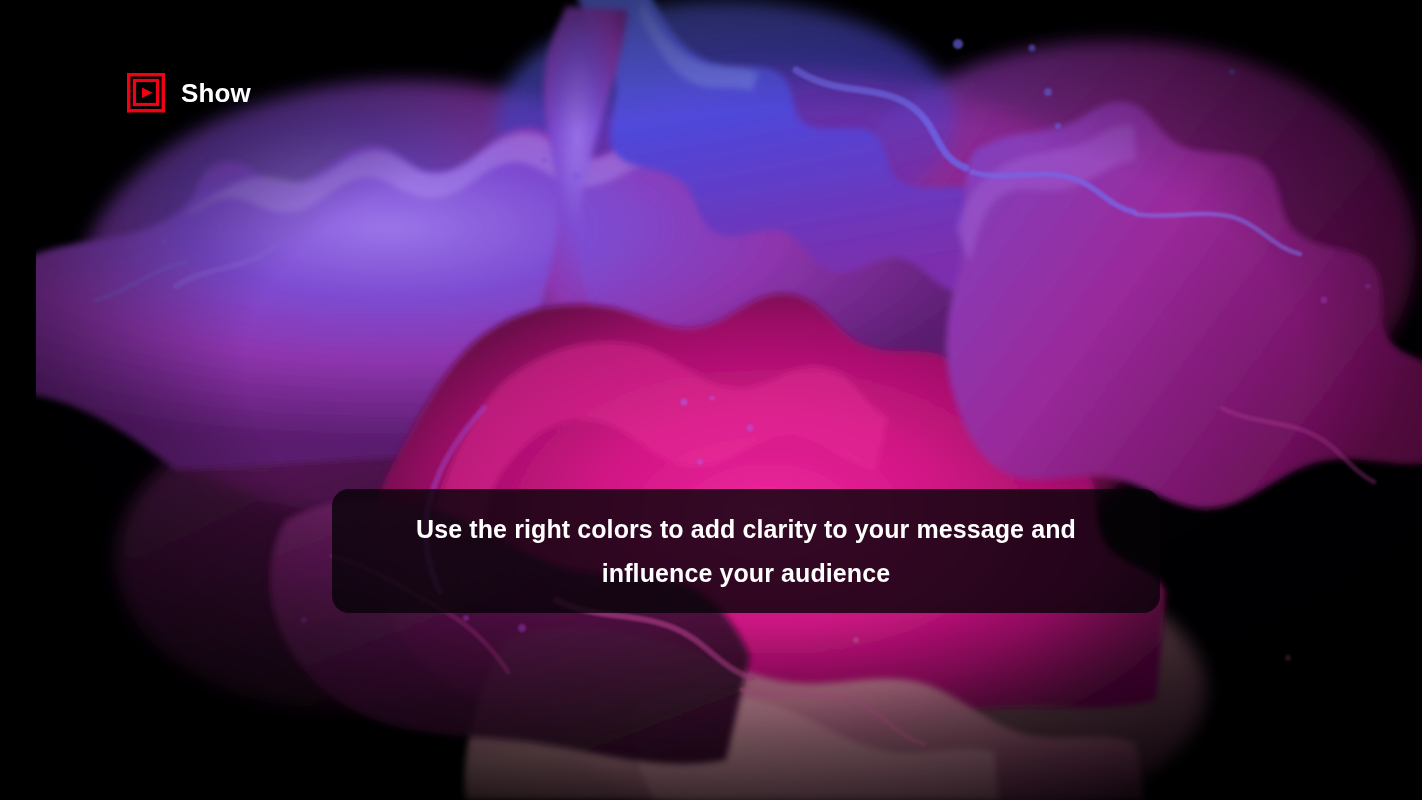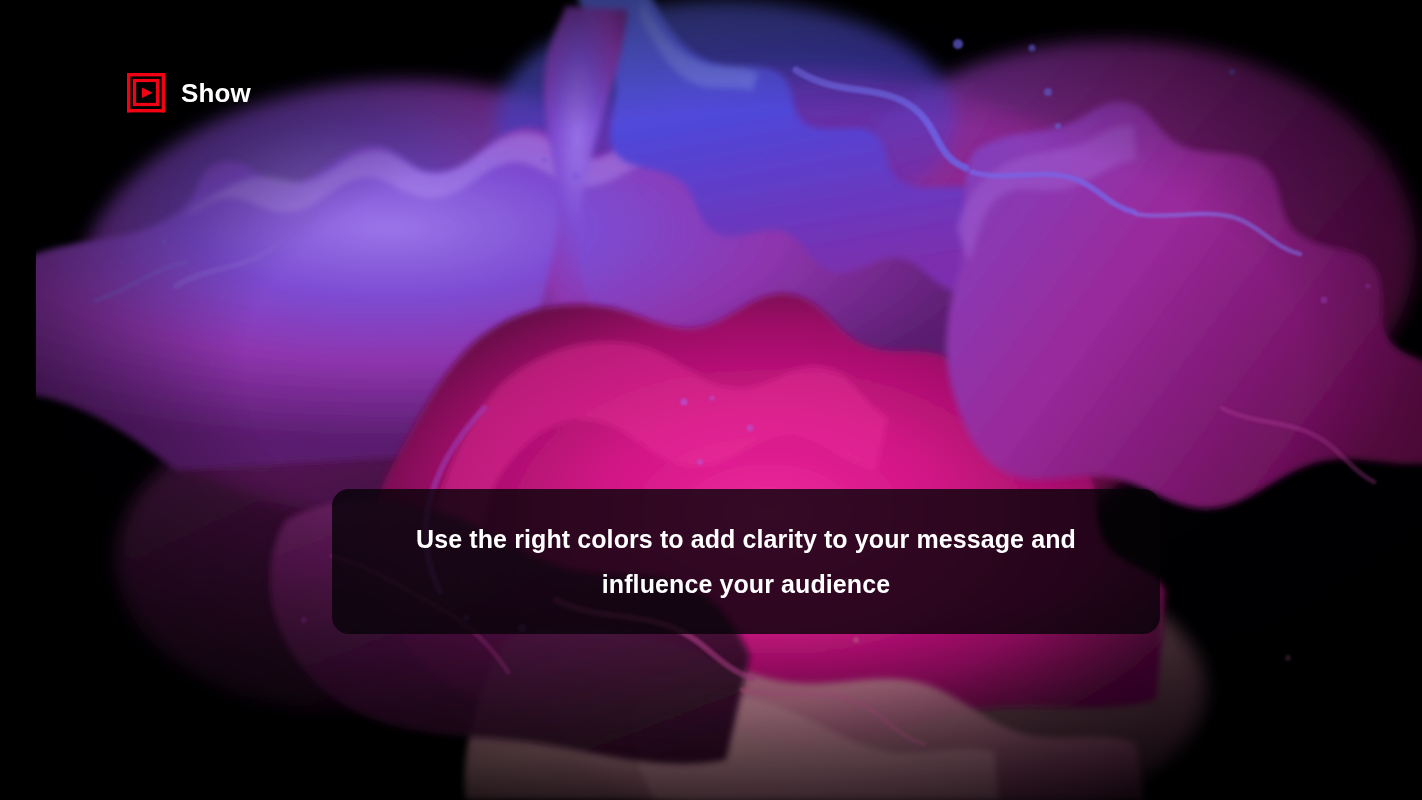--- a/index.html
+++ b/index.html
@@ -111,21 +111,21 @@
   #headline .hl-line {
     display: block;
   }
 
   
   #subtitle-panel {
     position: absolute;
     left: 296px;
     top: 489px;
     width: 828px;
-    height: 145px;
+    height: 124px;
     box-sizing: border-box;
     border-radius: 17px;
     background: rgba(6, 2, 8, .80);
     display: flex;
     align-items: center;
     justify-content: center;
     z-index: 7;
     padding: 0 58px;
   }
   #subtitle-text {

